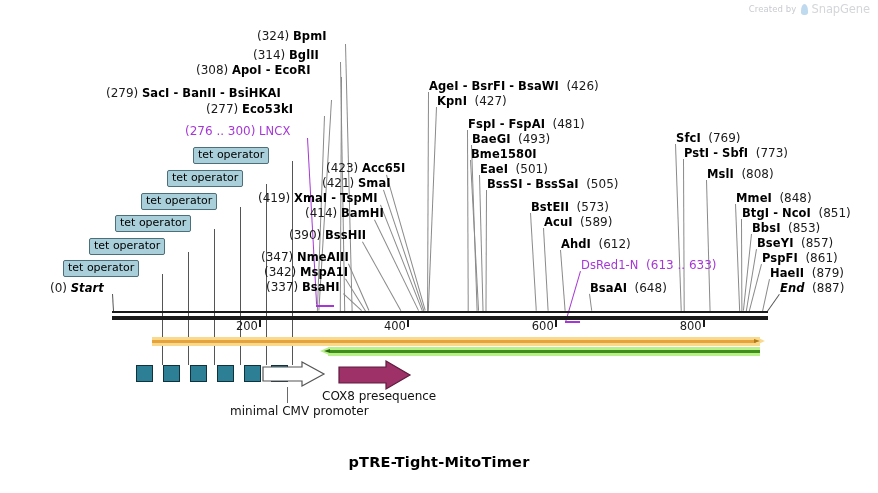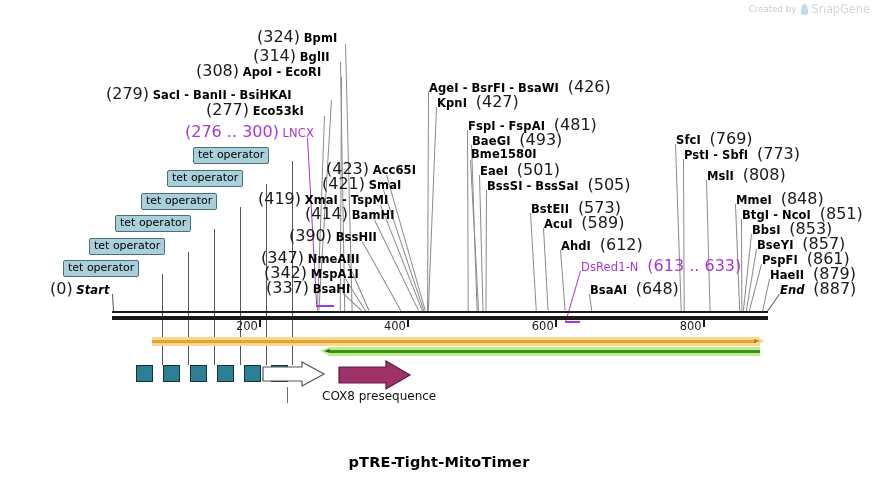--- a/index.html
+++ b/index.html
@@ -55,21 +55,21 @@
     position: absolute;
     white-space: nowrap;
     font-family: "DejaVu Sans", sans-serif;
     font-size: 11.5px;
     line-height: 13px;
     color: #000000;
   }
   .lbl .pos {
     font-weight: normal;
     color: #1a1a1a;
-    font-size: 16px;
+    font-size: 12px;
     margin-top: 8px;
   }
   .lbl .enz {
     font-weight: bold;
     color: #000000;
     font-size: 11.5px;
     letter-spacing: .1px;
   }
   .lbl .dash {
     font-weight: bold;
@@ -456,17 +456,18 @@
 
   <svg id="promoter-arrow" style="left:262px; top:361px;" width="64" height="30">
     <polygon points="1,6 40,6 40,1 62,13 40,25 40,20 1,20" fill="#ffffff" stroke="#555555" stroke-width="1.2"></polygon>
   </svg>
 
   <svg id="cox8-arrow" style="left:338px; top:360px;" width="74" height="32">
     <polygon points="1,7 48,7 48,1 72,15 48,29 48,23 1,23" fill="#9e3168" stroke="#5e1c3e" stroke-width="1.2"></polygon>
   </svg>
 
   <div class="callout-line" style="left:287px; top:387px; height:16px;"></div>
+  <div class="callout-text" style="left:230px; top:404px;">minimal CMV promoter</div>
   <div class="callout-text" style="left:322px; top:389px;">COX8 presequence</div>
 
   <div id="plasmid-title" style="top:454px;">pTRE-Tight-MitoTimer</div>
 
 </div>
 
 </body></html>

